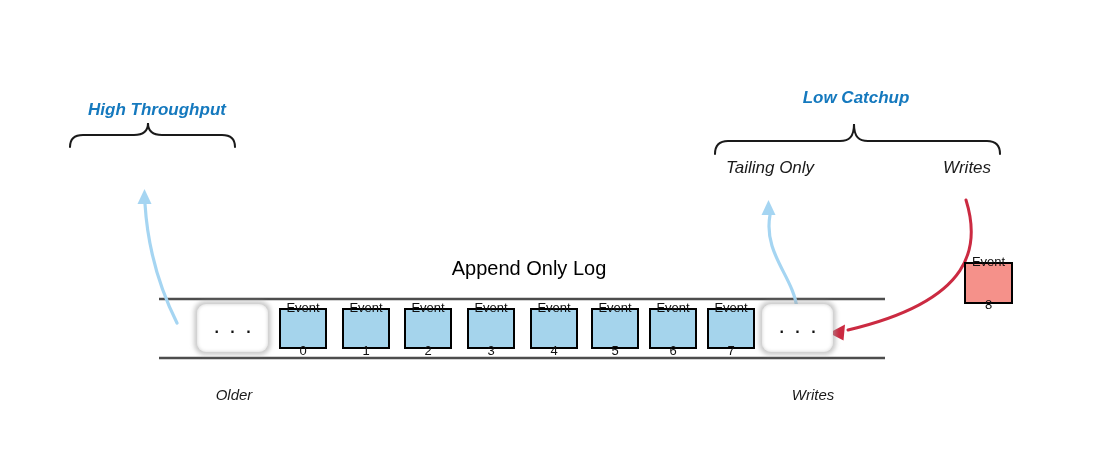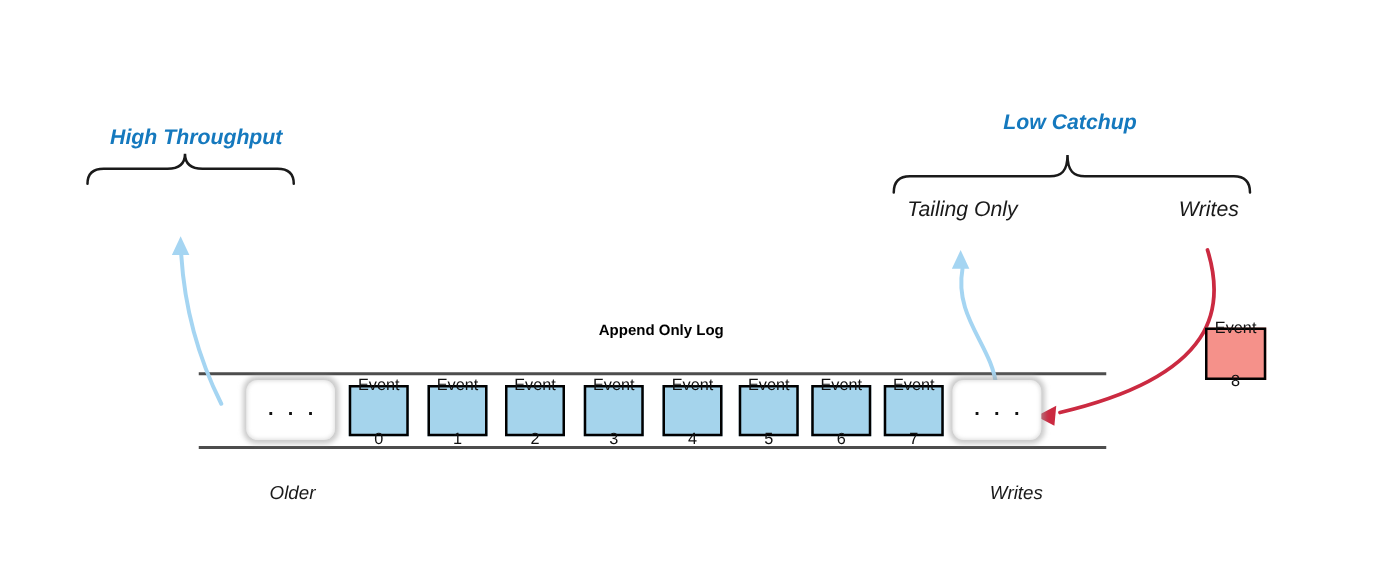--- a/index.html
+++ b/index.html
@@ -12,21 +12,21 @@
     position:absolute;transform:translateX(-50%);white-space:nowrap;
     font-style:italic;font-weight:bold;font-size:17px;color:var(--accent-blue,#1579BE);
   }
   .italic-label{
     position:absolute;transform:translateX(-50%);white-space:nowrap;
     font-style:italic;font-size:17px;color:#1a1a1a;
   }
   .small-italic{font-size:15px;}
   .log-title{
     position:absolute;transform:translateX(-50%);white-space:nowrap;
-    font-weight:bold;font-size:12px;color:#000;
+    font-weight:normal;font-size:20px;color:#000;
   }
   .event-box{
     position:absolute;top:308px;width:48px;height:41px;box-sizing:border-box;
     background:var(--event-fill,#A5D4EC);border:2px solid var(--event-border,#000);
     display:flex;flex-direction:column;align-items:center;justify-content:center;
     font-size:13px;line-height:15px;color:#111;text-align:center;gap:28px;
   }
   .event-box.incoming{
     top:262px;left:964px;width:49px;height:42px;
     background:var(--incoming-event-fill,#F5918A);

